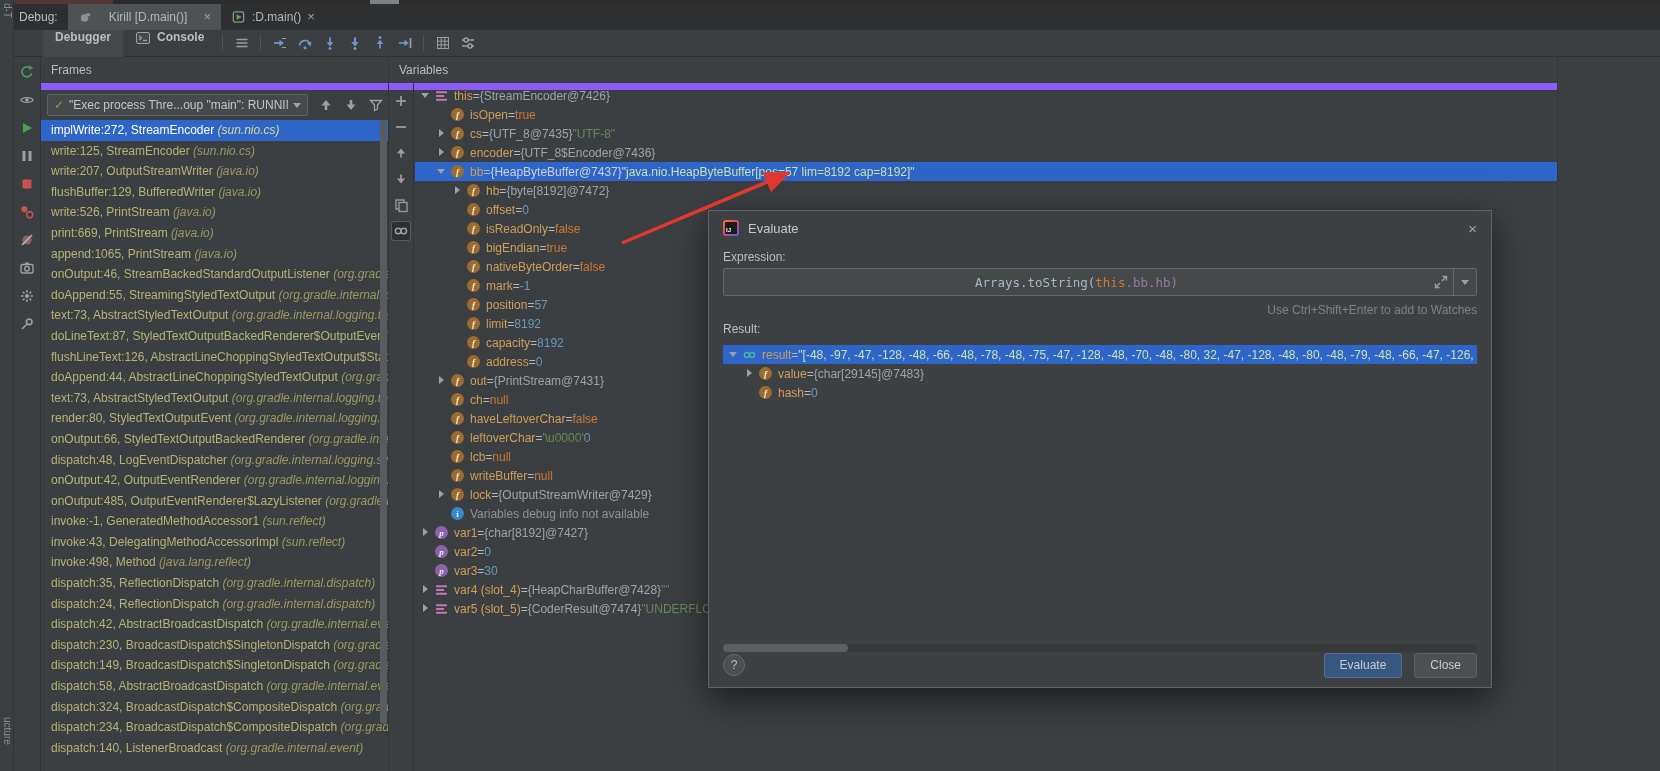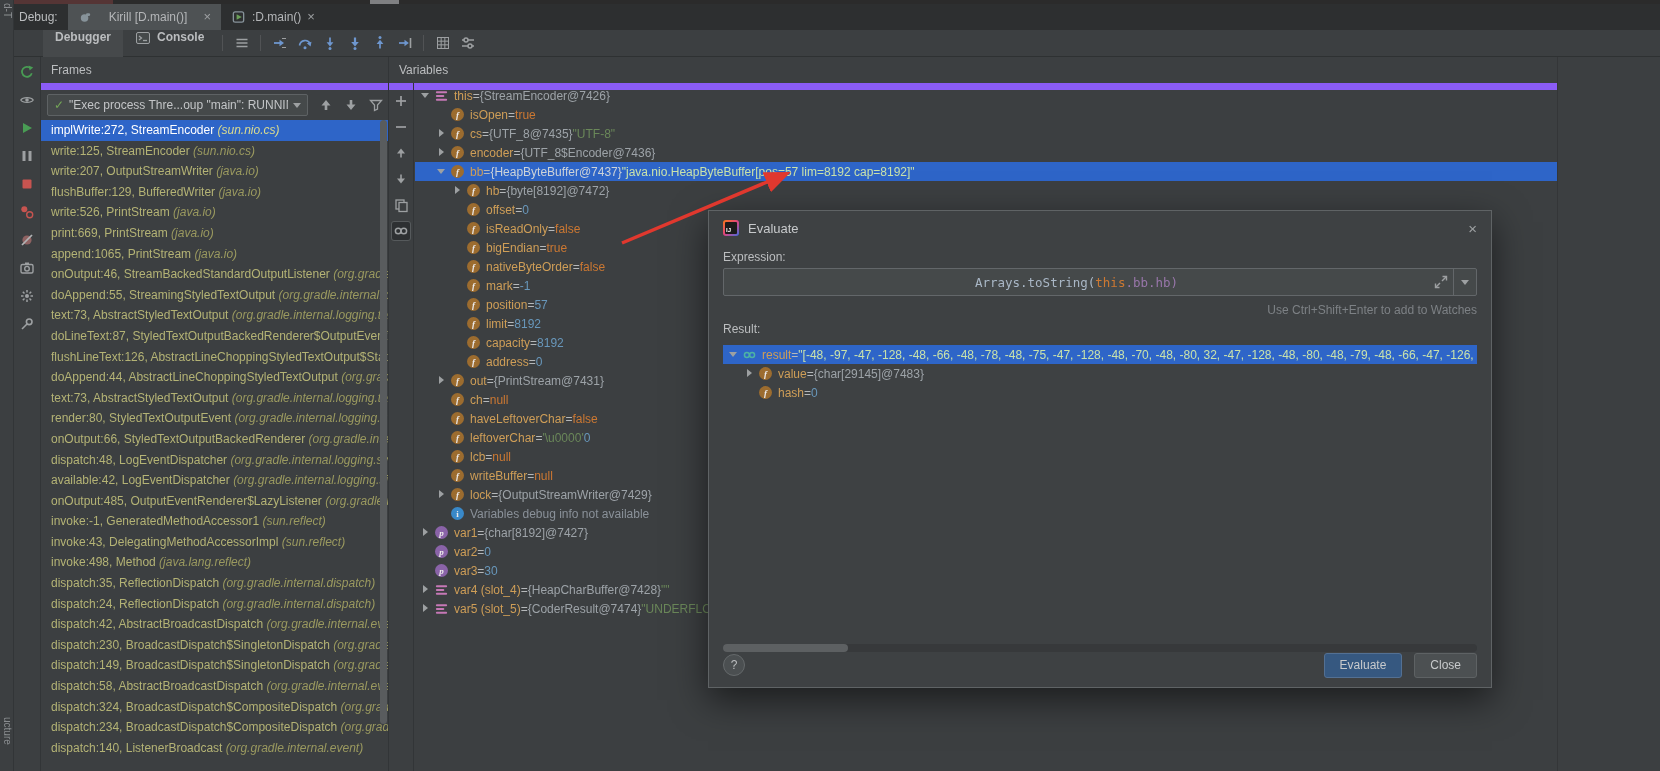--- a/index.html
+++ b/index.html
@@ -337,21 +337,21 @@
         <div class="frow"><span class="m">onOutput:46, StreamBackedStandardOutputListener </span><span class="p">(org.gradle.internal.io)</span></div>
         <div class="frow"><span class="m">doAppend:55, StreamingStyledTextOutput </span><span class="p">(org.gradle.internal.logging.text)</span></div>
         <div class="frow"><span class="m">text:73, AbstractStyledTextOutput </span><span class="p">(org.gradle.internal.logging.text)</span></div>
         <div class="frow"><span class="m">doLineText:87, StyledTextOutputBackedRenderer$OutputEventTextOutputImpl </span></div>
         <div class="frow"><span class="m">flushLineText:126, AbstractLineChoppingStyledTextOutput$StateContext </span></div>
         <div class="frow"><span class="m">doAppend:44, AbstractLineChoppingStyledTextOutput </span><span class="p">(org.gradle.internal.logging.text)</span></div>
         <div class="frow"><span class="m">text:73, AbstractStyledTextOutput </span><span class="p">(org.gradle.internal.logging.text)</span></div>
         <div class="frow"><span class="m">render:80, StyledTextOutputEvent </span><span class="p">(org.gradle.internal.logging.events)</span></div>
         <div class="frow"><span class="m">onOutput:66, StyledTextOutputBackedRenderer </span><span class="p">(org.gradle.internal.logging.console)</span></div>
         <div class="frow"><span class="m">dispatch:48, LogEventDispatcher </span><span class="p">(org.gradle.internal.logging.sink)</span></div>
-        <div class="frow"><span class="m">available:42, LogEventDispatcher </span><span class="p">(org.gradle.internal.logging.sink)</span></div>
+        <div class="frow"><span class="m">onOutput:42, OutputEventRenderer </span><span class="p">(org.gradle.internal.logging.sink)</span></div>
         <div class="frow"><span class="m">onOutput:485, OutputEventRenderer$LazyListener </span><span class="p">(org.gradle.internal.logging.sink)</span></div>
         <div class="frow"><span class="m">invoke:-1, GeneratedMethodAccessor1 </span><span class="p">(sun.reflect)</span></div>
         <div class="frow"><span class="m">invoke:43, DelegatingMethodAccessorImpl </span><span class="p">(sun.reflect)</span></div>
         <div class="frow"><span class="m">invoke:498, Method </span><span class="p">(java.lang.reflect)</span></div>
         <div class="frow"><span class="m">dispatch:35, ReflectionDispatch </span><span class="p">(org.gradle.internal.dispatch)</span></div>
         <div class="frow"><span class="m">dispatch:24, ReflectionDispatch </span><span class="p">(org.gradle.internal.dispatch)</span></div>
         <div class="frow"><span class="m">dispatch:42, AbstractBroadcastDispatch </span><span class="p">(org.gradle.internal.event)</span></div>
         <div class="frow"><span class="m">dispatch:230, BroadcastDispatch$SingletonDispatch </span><span class="p">(org.gradle.internal.event)</span></div>
         <div class="frow"><span class="m">dispatch:149, BroadcastDispatch$SingletonDispatch </span><span class="p">(org.gradle.internal.event)</span></div>
         <div class="frow"><span class="m">dispatch:58, AbstractBroadcastDispatch </span><span class="p">(org.gradle.internal.event)</span></div>

